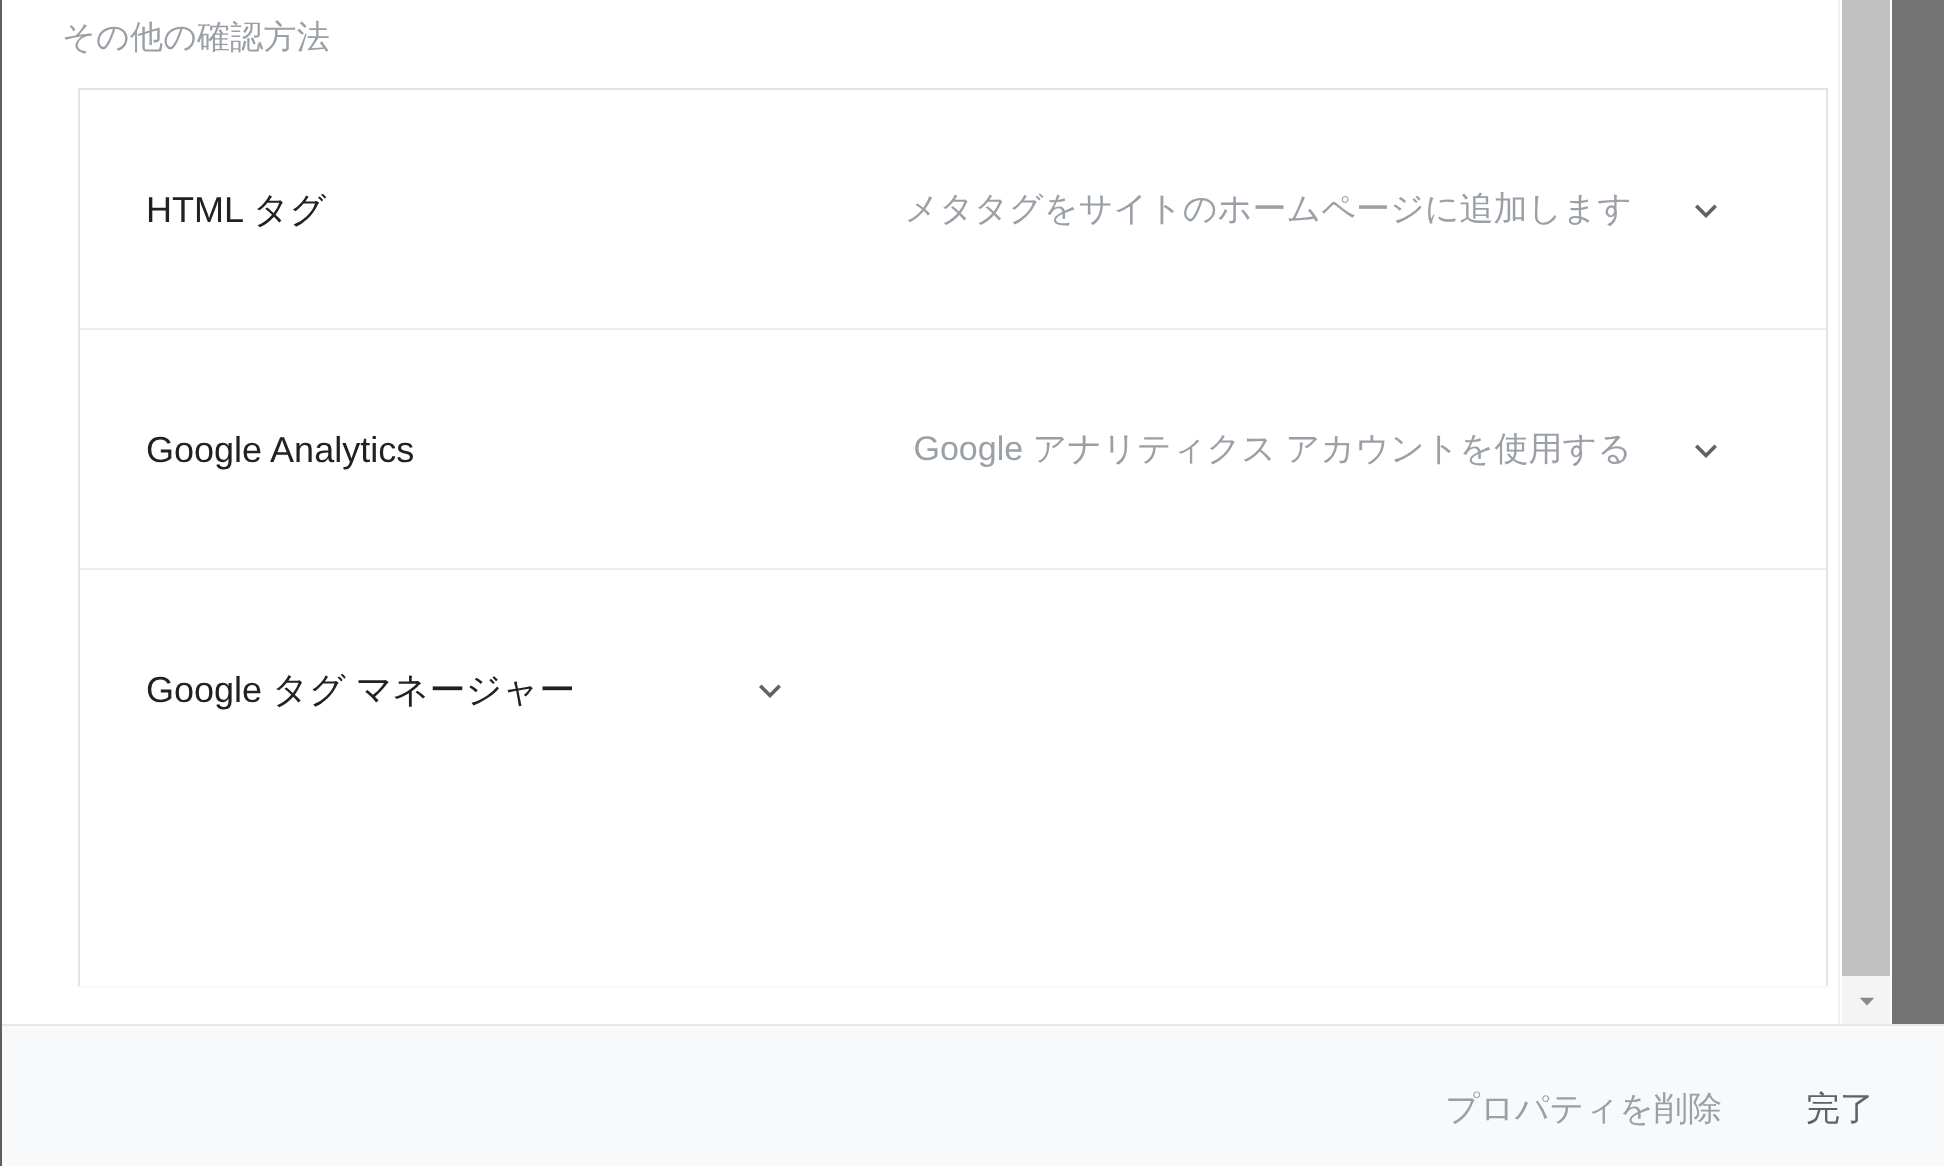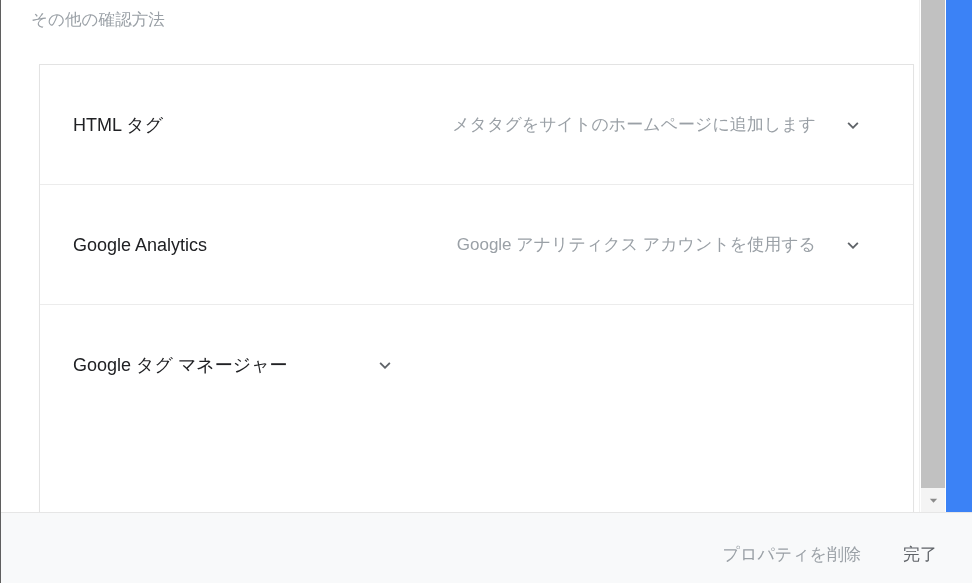--- a/index.html
+++ b/index.html
@@ -14,21 +14,21 @@
     font-family: "Liberation Sans", "DejaVu Sans", sans-serif;
     -webkit-font-smoothing: antialiased;
   }
 
   #screen {
     position: relative;
     width: 972px;
     height: 583px;
     box-sizing: border-box;
     border-left: 1px solid #5f5f5f;
-    background: #3b82f6;
+    background: #737373;
     overflow: hidden;
   }
 
   
   .dialog-body {
     position: absolute;
     left: 0;
     top: 0;
     width: 945px;
     height: 512px;
@@ -45,21 +45,21 @@
     line-height: 26px;
     color: #9aa0a6;
     letter-spacing: 0.1px;
     white-space: nowrap;
   }
 
   
   .methods-card {
     position: absolute;
     left: 38px;
-    top: 64px;
+    top: 44px;
     width: 875px;
     height: 449px;
     background: #ffffff;
     border: 1px solid #e3e3e3;
     border-bottom: none;
     box-sizing: border-box;
     box-shadow: 0 1px 1px rgba(0,0,0,0.035);
     overflow: hidden;
   }
 

